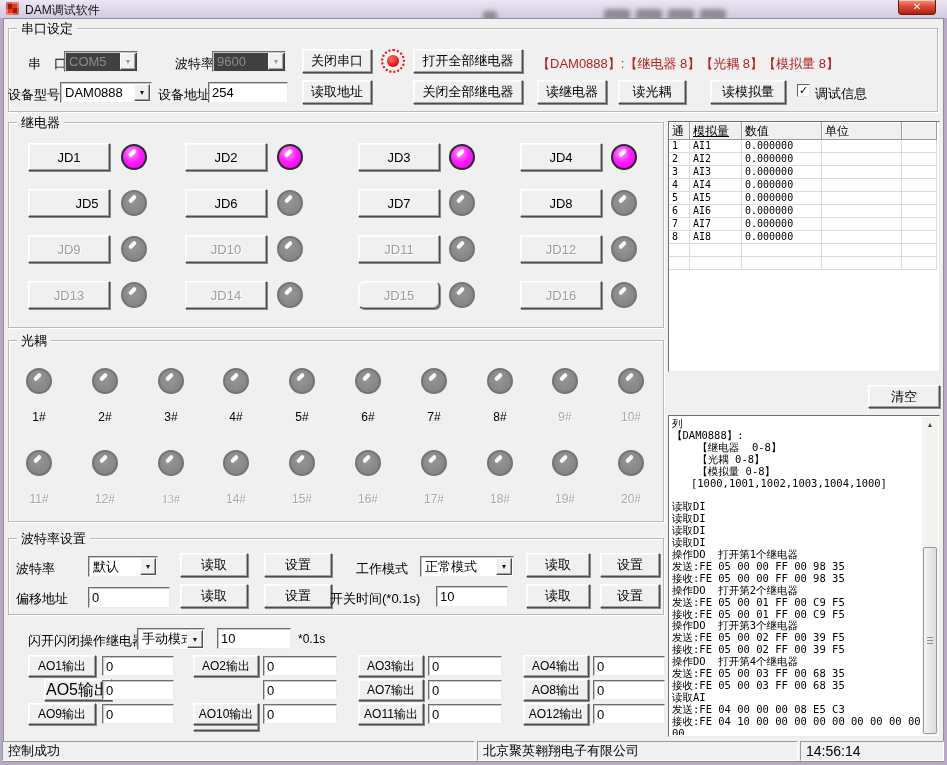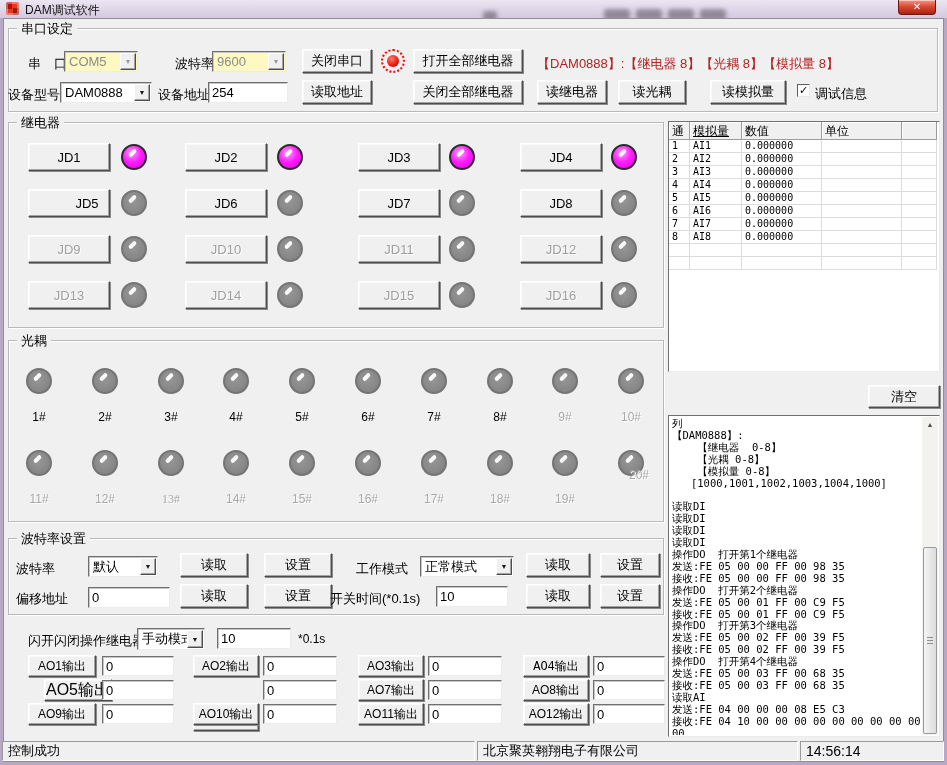--- a/index.html
+++ b/index.html
@@ -26,21 +26,21 @@
        box-shadow:inset -1px -1px 0 #a3a3a3,inset 1px 1px 0 #fafafa,1px 1px 0 #8a8a8a;
        display:flex;align-items:center;justify-content:center;font-size:13px;cursor:pointer;white-space:nowrap}
   .btn.disabled{color:#9e9e9e;text-shadow:1px 1px 0 #fff;cursor:default}
   .tinput{position:absolute;background:#fff;border:1px solid;border-color:#6f6f6f #ececec #ececec #6f6f6f;
        box-shadow:inset 1px 1px 0 #c7c7c7;font:13px "Liberation Sans","DejaVu Sans",sans-serif;padding:0 3px;outline:none}
   .combo{position:absolute;background:#fff;border:1px solid;border-color:#6f6f6f #ececec #ececec #6f6f6f;
        box-shadow:inset 1px 1px 0 #c7c7c7;display:flex;align-items:center;padding:0 18px 0 4px;cursor:pointer;white-space:nowrap}
   .combo .arrow{position:absolute;right:1px;top:1px;bottom:1px;width:16px;background:#f0f0f0;
        border:1px solid;border-color:#ffffff #4d4d4d #4d4d4d #ffffff;box-shadow:inset -1px -1px 0 #a3a3a3;
        display:flex;align-items:center;justify-content:center;font-size:7px;color:#1a1a1a}
-  .combo.dis{background:#fef9c3;color:#8b8b8b}
+  .combo.dis{background:#404040;color:#8b8b8b}
   .combo.dis .arrow{color:#9a9a9a}
   .led{position:absolute;width:26px;height:26px;border-radius:50%}
   .led:after{content:"";position:absolute;left:5px;top:5px;width:9px;height:4px;border-radius:2px;
        background:#fff;transform:rotate(-45deg);opacity:.95}
   .led-on{background:radial-gradient(circle at 40% 32%,#ff9dff 0%,#ff1aff 48%,#e300e3 100%);border:2px solid #2a2a2a}
   .led-off{background:radial-gradient(circle at 45% 40%,#979797,#848484 75%);border:2px solid #747474}
   .sled{position:absolute;width:24px;height:24px;border:2px dotted #ee1111;border-radius:50%}
   .sled:after{content:"";position:absolute;left:4px;top:4px;width:12px;height:12px;border-radius:50%;
        background:radial-gradient(circle at 38% 32%,#ff7a66,#e00000 75%)}
   .cb{position:absolute;width:13px;height:13px;background:#fff;border:1px solid;
@@ -141,21 +141,21 @@
       <div class="btn disabled" style="left: 185px; top: 235px; width: 82px; height: 28px;">JD10</div>
       <div class="led led-off" style="left: 277px; top: 236px;"></div>
       <div class="btn disabled" style="left: 358px; top: 235px; width: 82px; height: 28px;">JD11</div>
       <div class="led led-off" style="left: 449px; top: 236px;"></div>
       <div class="btn disabled" style="left: 520px; top: 235px; width: 82px; height: 28px;">JD12</div>
       <div class="led led-off" style="left: 611px; top: 236px;"></div>
       <div class="btn disabled" style="left: 28px; top: 281px; width: 82px; height: 28px;">JD13</div>
       <div class="led led-off" style="left: 121px; top: 282px;"></div>
       <div class="btn disabled" style="left: 185px; top: 281px; width: 82px; height: 28px;">JD14</div>
       <div class="led led-off" style="left: 277px; top: 282px;"></div>
-      <div class="btn disabled" style="left: 358px; top: 281px; width: 82px; height: 28px;">JD15</div>
+      <div class="btn disabled" style="left: 358px; top: 281px; width: 82px; height: 28px; border-radius: 6px;">JD15</div>
       <div class="led led-off" style="left: 449px; top: 282px;"></div>
       <div class="btn disabled" style="left: 520px; top: 281px; width: 82px; height: 28px;">JD16</div>
       <div class="led led-off" style="left: 611px; top: 282px;"></div>
     </div>
 
   <div class="tbl" style="left:668px;top:121px;width:272px;height:251px">
     <div class="tbl-h" id="tbl-head">
         <div class="tbl-hc" style="width: 21px;">通</div>
         <div class="tbl-hc" style="width: 52px; text-decoration: underline;">模拟量</div>
         <div class="tbl-hc" style="width: 80px;">数值</div>
@@ -274,21 +274,21 @@
       <div class="lbl" style="left: 284px; top: 492px; width: 36px; text-align: center; font-size: 12px; color: rgb(169, 169, 169); text-shadow: rgb(255, 255, 255) 1px 1px 0px;">15#</div>
       <div class="led led-off" style="left: 355px; top: 450px;"></div>
       <div class="lbl" style="left: 350px; top: 492px; width: 36px; text-align: center; font-size: 12px; color: rgb(169, 169, 169); text-shadow: rgb(255, 255, 255) 1px 1px 0px;">16#</div>
       <div class="led led-off" style="left: 421px; top: 450px;"></div>
       <div class="lbl" style="left: 416px; top: 492px; width: 36px; text-align: center; font-size: 12px; color: rgb(169, 169, 169); text-shadow: rgb(255, 255, 255) 1px 1px 0px;">17#</div>
       <div class="led led-off" style="left: 487px; top: 450px;"></div>
       <div class="lbl" style="left: 482px; top: 492px; width: 36px; text-align: center; font-size: 12px; color: rgb(169, 169, 169); text-shadow: rgb(255, 255, 255) 1px 1px 0px;">18#</div>
       <div class="led led-off" style="left: 552px; top: 450px;"></div>
       <div class="lbl" style="left: 547px; top: 492px; width: 36px; text-align: center; font-size: 12px; color: rgb(169, 169, 169); text-shadow: rgb(255, 255, 255) 1px 1px 0px;">19#</div>
       <div class="led led-off" style="left: 618px; top: 450px;"></div>
-      <div class="lbl" style="left: 613px; top: 468px; width: 36px; text-align: right; font-size: 12px; color: rgb(169, 169, 169); text-shadow: rgb(255, 255, 255) 1px 1px 0px;">20#</div>
+      <div class="lbl" style="left: 613px; top: 492px; width: 36px; text-align: center; font-size: 12px; color: rgb(169, 169, 169); text-shadow: rgb(255, 255, 255) 1px 1px 0px;">20#</div>
     </div>
 
   <div class="logbox" style="left:668px;top:415px;width:272px;height:322px">
     <pre class="logtext" id="log-pre">列
 【DAM0888】:
     【继电器  0-8】
     【光耦 0-8】
     【模拟量 0-8】
    [1000,1001,1002,1003,1004,1000]
 
@@ -353,21 +353,21 @@
   <input class="tinput" style="left: 217px; top: 628px; width: 74px; height: 21px;" value="10">
   <div class="lbl" style="left:298px;top:632px;font-size:12px">*0.1s</div>
 
   <div id="ao-grid">
       <div class="btn" style="left: 28px; top: 655px; width: 68px; height: 22px; font-size: 12px;">AO1输出</div>
       <input class="tinput" value="0" style="left: 102px; top: 656px; width: 72px; height: 20px;">
       <div class="btn" style="left: 193px; top: 655px; width: 66px; height: 22px; font-size: 12px;">AO2输出</div>
       <input class="tinput" value="0" style="left: 263px; top: 656px; width: 74px; height: 20px;">
       <div class="btn" style="left: 358px; top: 655px; width: 66px; height: 22px; font-size: 12px;">AO3输出</div>
       <input class="tinput" value="0" style="left: 428px; top: 656px; width: 74px; height: 20px;">
-      <div class="btn" style="left: 523px; top: 655px; width: 66px; height: 22px; font-size: 12px; font-family: Liberation Mono, monospace;">AO4输出</div>
+      <div class="btn" style="left: 523px; top: 655px; width: 66px; height: 22px; font-size: 12px;">AO4输出</div>
       <input class="tinput" value="0" style="left: 593px; top: 656px; width: 72px; height: 20px;">
       <div class="btn" style="left: 44px; top: 679px; width: 68px; height: 22px; font-size: 16px;">AO5输出</div>
       <input class="tinput" value="0" style="left: 102px; top: 680px; width: 72px; height: 20px;">
       <div class="btn" style="left: 193px; top: 679px; width: 66px; height: 22px; font-size: 12px; margin-top: 30px;">AO6输出</div>
       <input class="tinput" value="0" style="left: 263px; top: 680px; width: 74px; height: 20px;">
       <div class="btn" style="left: 358px; top: 679px; width: 66px; height: 22px; font-size: 12px;">AO7输出</div>
       <input class="tinput" value="0" style="left: 428px; top: 680px; width: 74px; height: 20px;">
       <div class="btn" style="left: 523px; top: 679px; width: 66px; height: 22px; font-size: 12px;">AO8输出</div>
       <input class="tinput" value="0" style="left: 593px; top: 680px; width: 72px; height: 20px;">
       <div class="btn" style="left: 28px; top: 703px; width: 68px; height: 22px; font-size: 12px;">AO9输出</div>

